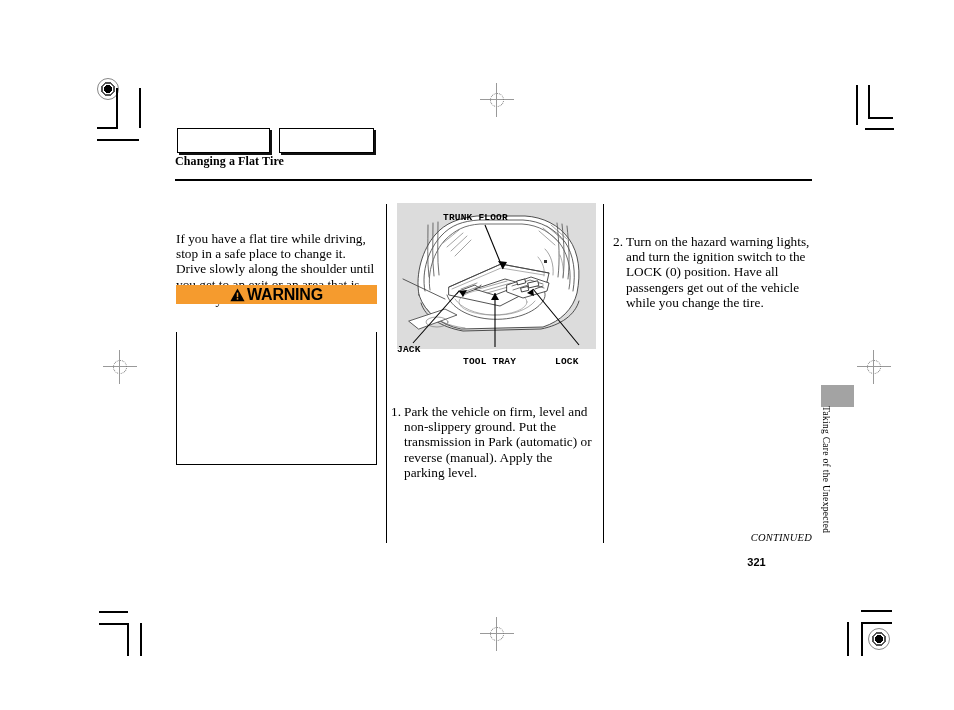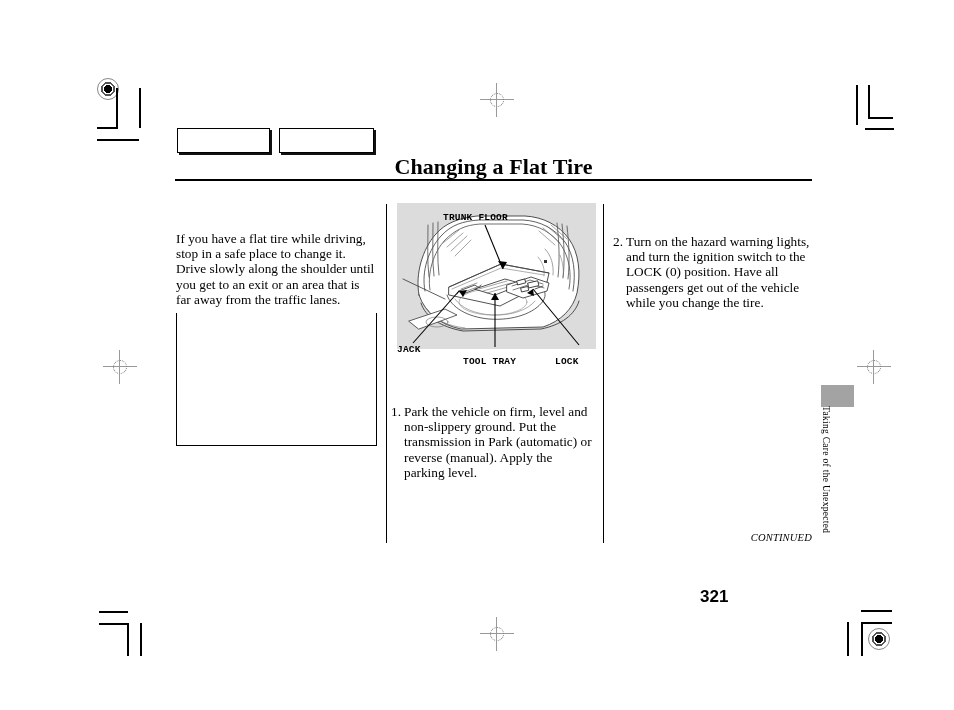--- a/index.html
+++ b/index.html
@@ -55,24 +55,24 @@
     background: #fff;
     box-shadow: 2px 2px 0 #111;
   }
 
   
   #page-title {
     position: absolute;
     left: 175px;
     top: 154px;
     width: 637px;
-    text-align: center;
+    text-align: left;
     font-family: "Liberation Serif", serif;
     font-weight: bold;
-    font-size: 22px;
+    font-size: 12px;
     letter-spacing: 0.1px;
   }
   #title-rule {
     position: absolute;
     left: 175px;
     top: 179px;
     width: 637px;
     height: 2px;
     background: #000;
   }
@@ -199,26 +199,26 @@
     width: 112px;
     text-align: right;
     font-family: "Liberation Serif", serif;
     font-style: italic;
     font-size: 10.5px;
     letter-spacing: 0.2px;
   }
   #page-number {
     position: absolute;
     left: 700px;
-    top: 587px;
+    top: 556px;
     width: 113px;
-    text-align: left;
+    text-align: center;
     font-family: "Liberation Sans", sans-serif;
     font-weight: bold;
-    font-size: 17px;
+    font-size: 11px;
   }
 </style>
 </head>
 <body>
 
 <div>
 
   <div class="reg-dot" style="left:97px; top:78px;"></div>
   <div class="crop-line" style="left:116px; top:88px; width:2px; height:40px;"></div>
   <div class="crop-line" style="left:97px; top:127px; width:21px; height:2px;"></div>
@@ -260,20 +260,28 @@
 
 <div id="page-title">Changing a Flat Tire</div>
 <div id="title-rule"></div>
 
 <div class="col-rule" style="left:386px; top:204px; height:339px;"></div>
 <div class="col-rule" style="left:603px; top:204px; height:339px;"></div>
 
 <div class="col body-text" id="intro-paragraph">If you have a flat tire while driving, stop in a safe place to change it. Drive slowly along the shoulder until you get to an exit or an area that is far away from the traffic lanes.</div>
 
 <div id="warning-box">
+  <div id="warning-header">
+    <svg width="15" height="14" viewBox="0 0 15 14" aria-hidden="true">
+      <polygon points="7.5,0.6 14.6,13.2 0.4,13.2" fill="#000"></polygon>
+      <rect x="6.75" y="4.6" width="1.5" height="4.6" fill="#f59b2e"></rect>
+      <rect x="6.75" y="10.1" width="1.5" height="1.5" fill="#f59b2e"></rect>
+    </svg>
+    <span id="warning-title">WARNING</span>
+  </div>
   <div id="warning-body" class="body-text"></div>
 </div>
 
 <div id="illustration-panel">
   <svg id="illustration-svg" width="199" height="146" viewBox="0 0 199 146">
     <g fill="none" stroke="#3c3c3c" stroke-width="0.85" stroke-linejoin="round" stroke-linecap="round">
 
       <path d="M22 92 C18 70 26 46 38 32 C48 20 62 15 80 13 L128 13 C146 14 162 22 172 36 C182 50 184 70 180 90
                C176 106 164 118 146 124 L64 126 C44 122 28 110 22 92 Z" fill="#ffffff" stroke="#333"></path>
 

